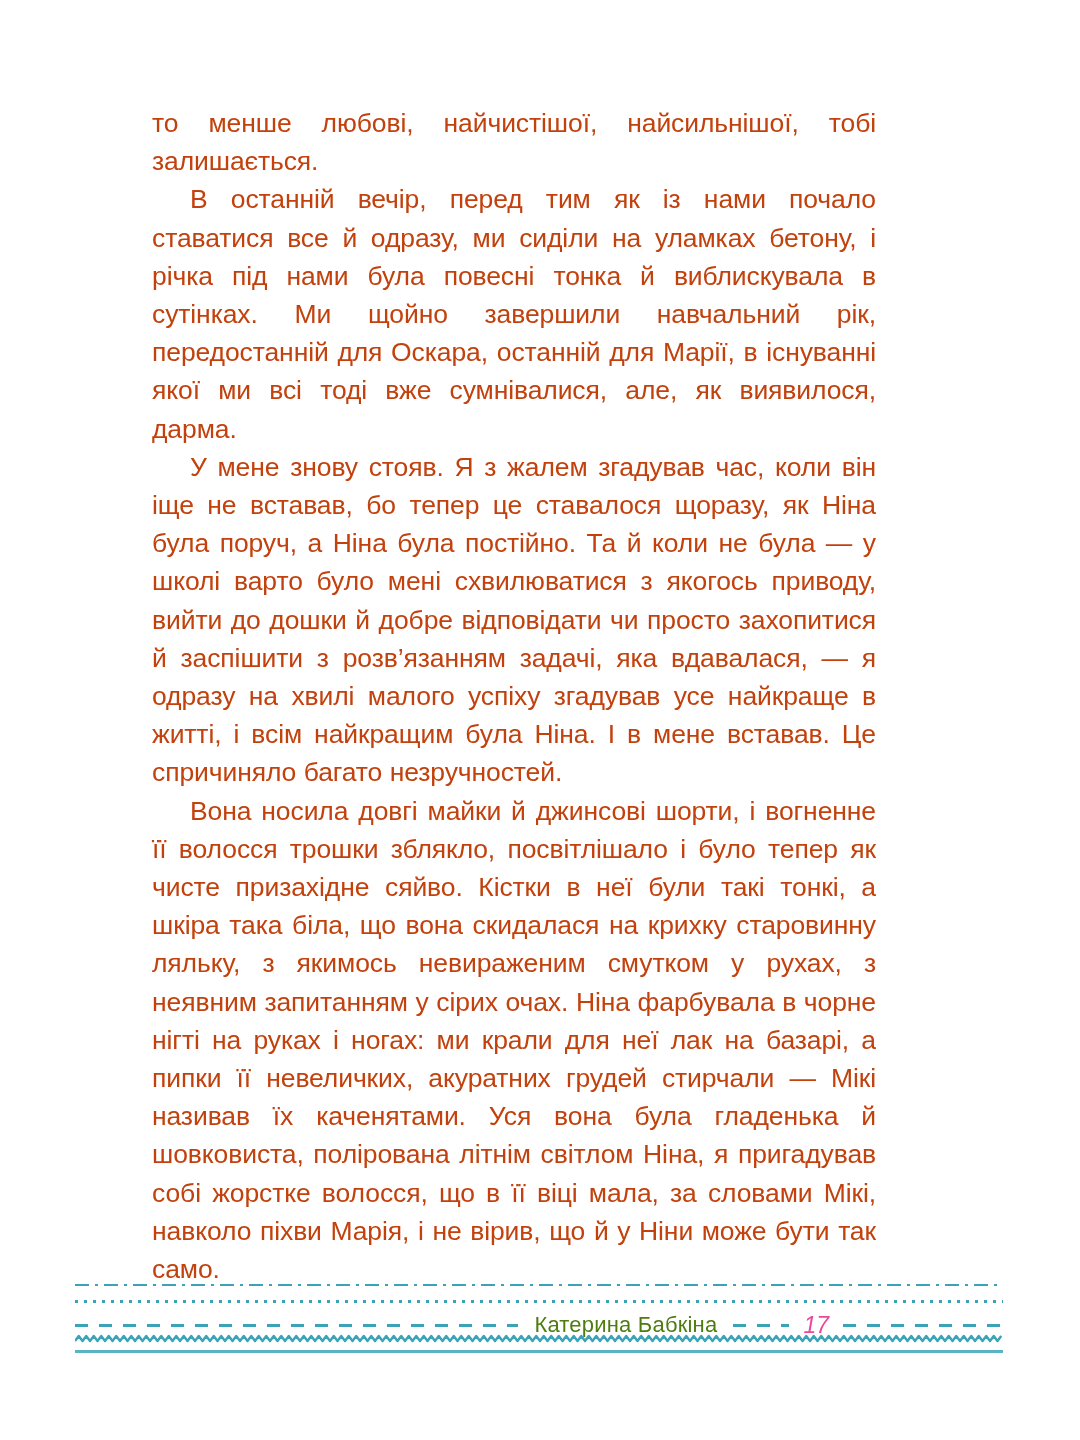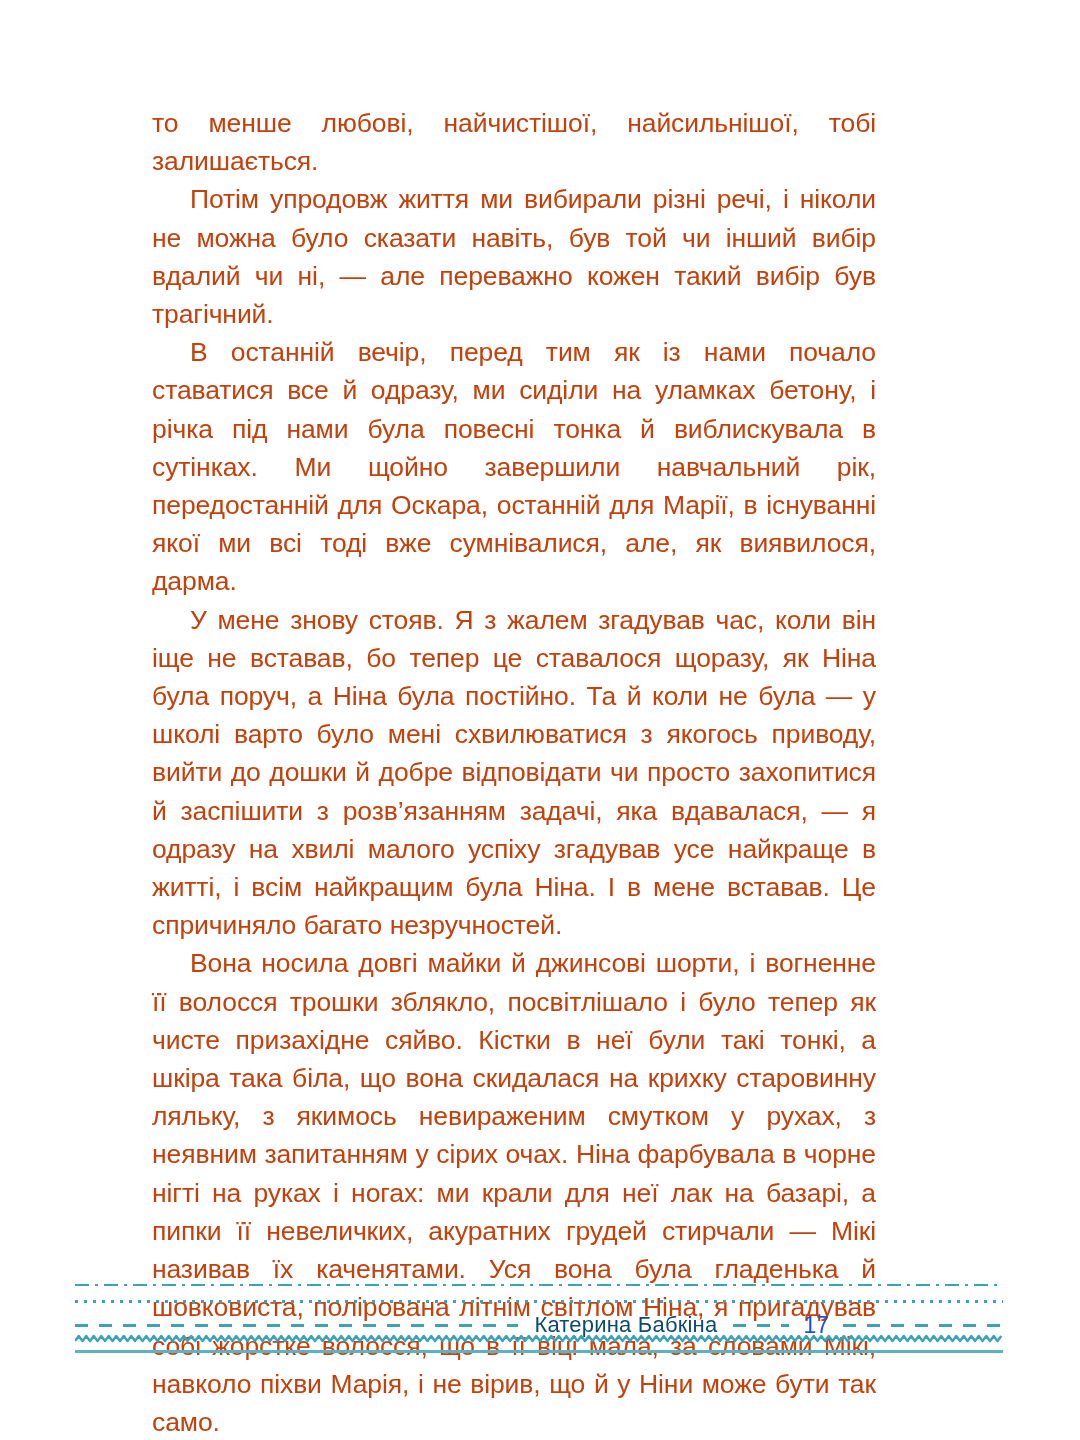--- a/index.html
+++ b/index.html
@@ -95,31 +95,32 @@
     background-repeat: repeat-x;
   }
   .dash-long  { flex: 1 1 auto; }
   .dash-mid   { flex: 0 0 56px; }
   .dash-tail  { flex: 0 0 160px; }
   .author-name {
     flex: 0 0 auto;
     padding: 0 16px;
     font-size: 22px;
     line-height: 1;
-    color: #0c4a6e;
+    color: #4d7c0f;
     white-space: nowrap;
     letter-spacing: 0.2px;
   }
   .page-number {
     flex: 0 0 auto;
     padding: 0 14px;
     font-size: 23px;
     line-height: 1;
-    color: #1d4ed8;
+    color: #ec4899;
     white-space: nowrap;
+    font-style: italic;
   }
 
   
   .orn-wave {
     position: absolute;
     left: 0;
     top: 52px;
     width: 100%;
     height: 9px;
   }
@@ -135,21 +136,20 @@
     background: #5cb3c4;
   }
 </style>
 </head>
 <body>
 
 <div class="page">
 
   <div class="text-block">
     <p class="para">то менше любові, найчистішої, найсильнішої, тобі залишається.</p>
-    <p class="para indent">Потім упродовж життя ми вибирали різні речі, і ніколи не можна було сказати навіть, був той чи інший вибір вдалий чи ні, — але переважно кожен такий вибір був трагічний.</p>
     <p class="para indent">В останній вечір, перед тим як із нами почало ставатися все й одразу, ми сиділи на уламках бетону, і річка під нами була повесні тонка й виблискувала в сутінках. Ми щойно завершили навчальний рік, передостанній для Оскара, останній для Марії, в існуванні якої ми всі тоді вже сумнівалися, але, як виявилося, дарма.</p>
     <p class="para indent">У мене знову стояв. Я з жалем згадував час, коли він іще не вставав, бо тепер це ставалося щоразу, як Ніна була поруч, а Ніна була постійно. Та й коли не була — у школі варто було мені схвилюватися з якогось приводу, вийти до дошки й добре відповідати чи просто захопитися й заспішити з розв’язанням задачі, яка вдавалася, — я одразу на хвилі малого успіху згадував усе найкраще в житті, і всім найкращим була Ніна. І в мене вставав. Це спричиняло багато незручностей.</p>
     <p class="para indent">Вона носила довгі майки й джинсові шорти, і вогненне її волосся трошки збляклo, посвітлішало і було тепер як чисте призахідне сяйво. Кістки в неї були такі тонкі, а шкіра така біла, що вона скидалася на крихку старовинну ляльку, з якимось невираженим смутком у рухах, з неявним запитанням у сірих очах. Ніна фарбувала в чорне нігті на руках і ногах: ми крали для неї лак на базарі, а пипки її невеличких, акуратних грудей стирчали — Мікі називав їх каченятами. Уся вона була гладенька й шовковиста, полірована літнім світлом Ніна, я пригадував собі жорстке волосся, що в її віці мала, за словами Мікі, навколо піхви Марія, і не вірив, що й у Ніни може бути так само.</p>
   </div>
 
   <div class="footer">
 
     <div class="orn-row orn-dashdot"></div>
 
     <div class="orn-row orn-dotted"></div>

